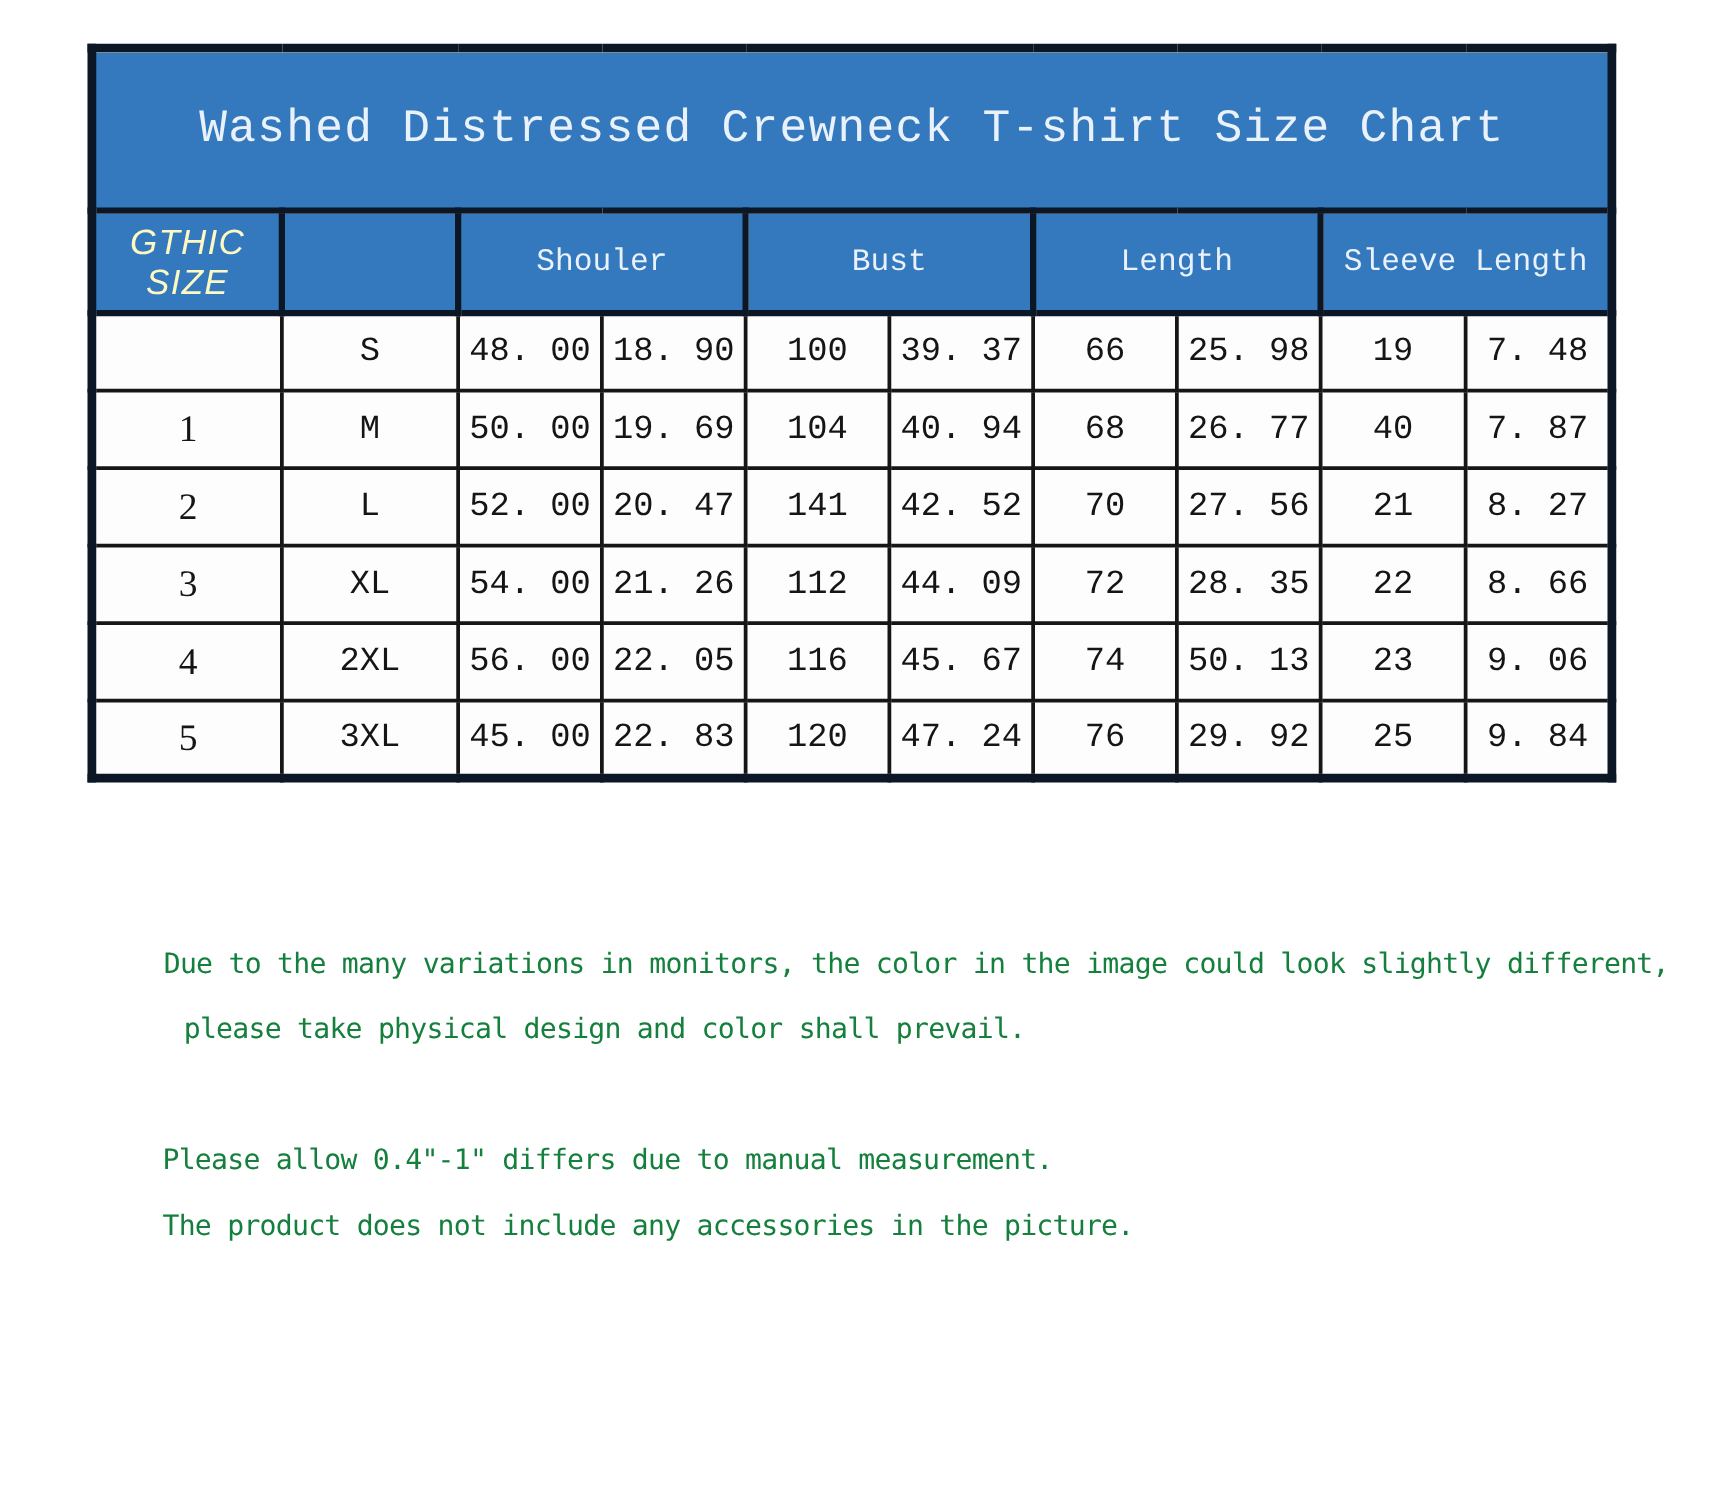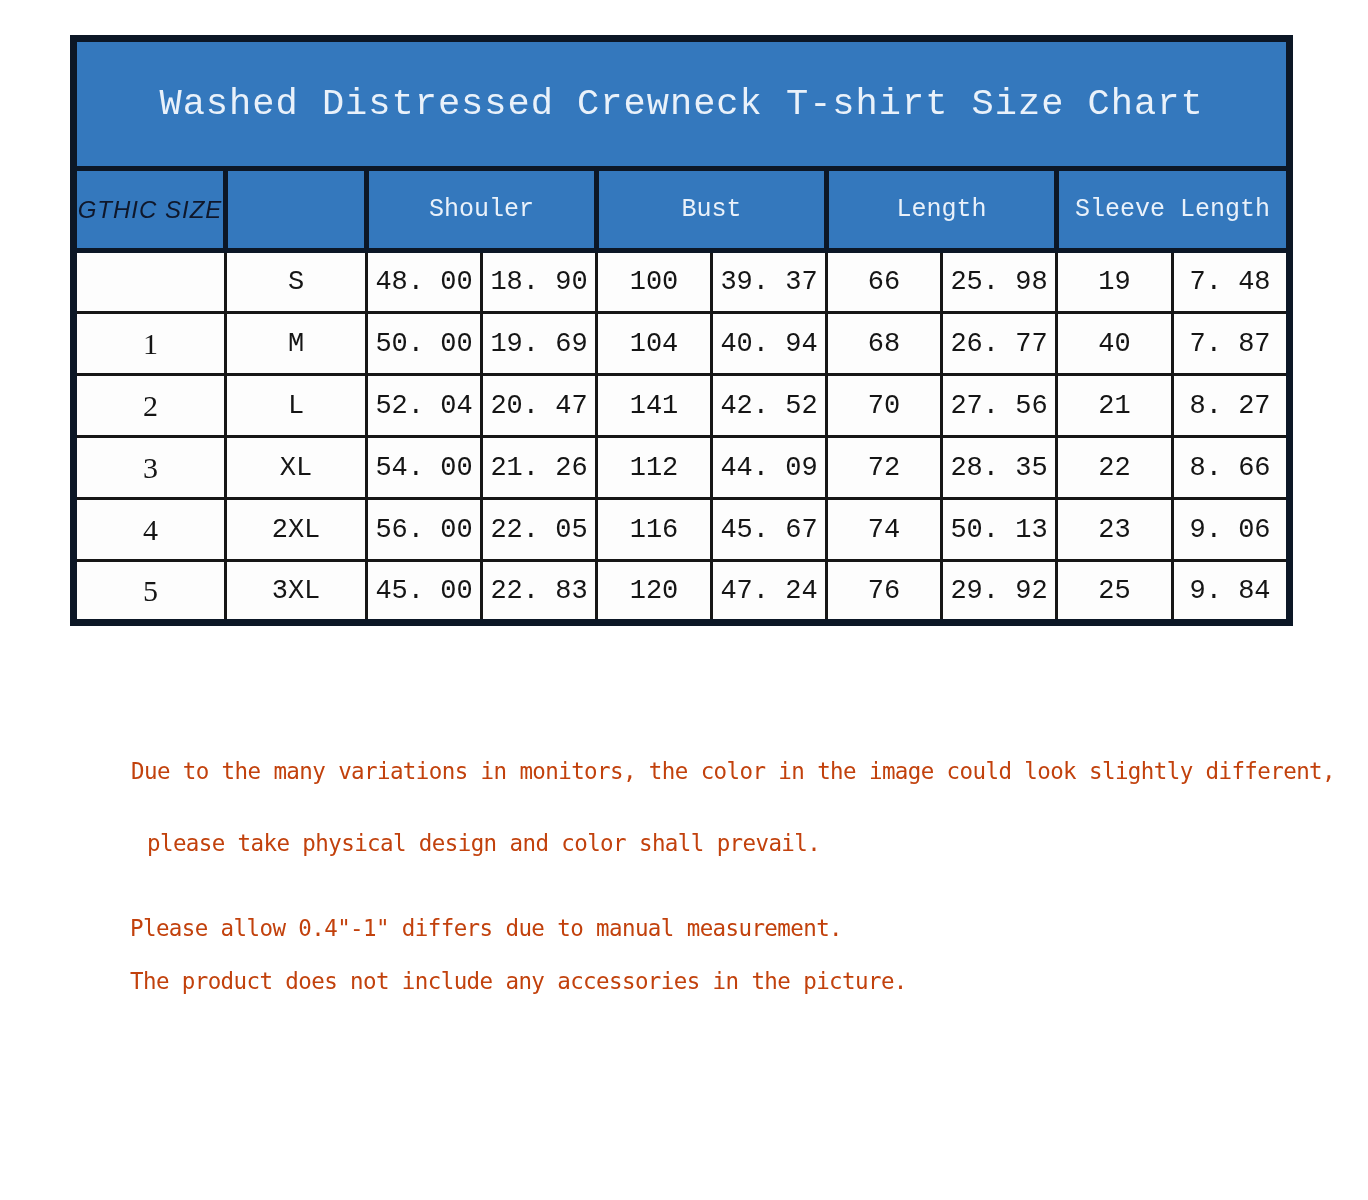--- a/index.html
+++ b/index.html
@@ -38,45 +38,45 @@
     font-weight: normal;
   }
   tr.group-row  { height: 82px; }
   tr.unit-row   { height: 64px; }
   tr.data-row   { height: 62px; }
   .c-group { font-size: 25px; }
   .c-unit  { font-size: 26px; }
   .c-corner {
     font-family: "Liberation Sans", sans-serif;
     font-style: italic;
-    font-size: 24px;
+    font-size: 28px;
     letter-spacing: 1px;
-    color: #0f172a;
+    color: #fef9c3;
   }
   .c-data {
     background: #fdfdfd;
     color: #151515;
     border: 3px solid #161616;
     font-size: 27px;
   }
   .c-index {
     font-family: "Liberation Serif", serif;
     font-size: 30px;
   }
   .note {
     position: absolute;
     font-family: "DejaVu Sans Mono", monospace;
     font-size: 22.5px;
     letter-spacing: -0.6px;
-    color: #c2410c;
+    color: #15803d;
     white-space: nowrap;
     line-height: 28px;
   }
   .note-1a { left: 131px; top: 757px; }
-  .note-1b { left: 147px; top: 809px; margin-top: 20px; }
+  .note-1b { left: 147px; top: 809px; }
   .note-2a { left: 130px; top: 914px; }
   .note-2b { left: 130px; top: 967px; }
 </style>
 </head>
 <body>
 
 <div class="page">
 
   <table class="size-chart">
     <colgroup>
@@ -129,21 +129,21 @@
       <td class="c-data">40. 94</td>
       <td class="c-data">68</td>
       <td class="c-data">26. 77</td>
       <td class="c-data">40</td>
       <td class="c-data">7. 87</td>
     </tr>
 
     <tr class="data-row">
       <td class="c-data c-index">2</td>
       <td class="c-data">L</td>
-      <td class="c-data">52. 04</td>
+      <td class="c-data">52. 00</td>
       <td class="c-data">20. 47</td>
       <td class="c-data">141</td>
       <td class="c-data">42. 52</td>
       <td class="c-data">70</td>
       <td class="c-data">27. 56</td>
       <td class="c-data">21</td>
       <td class="c-data">8. 27</td>
     </tr>
 
     <tr class="data-row">

